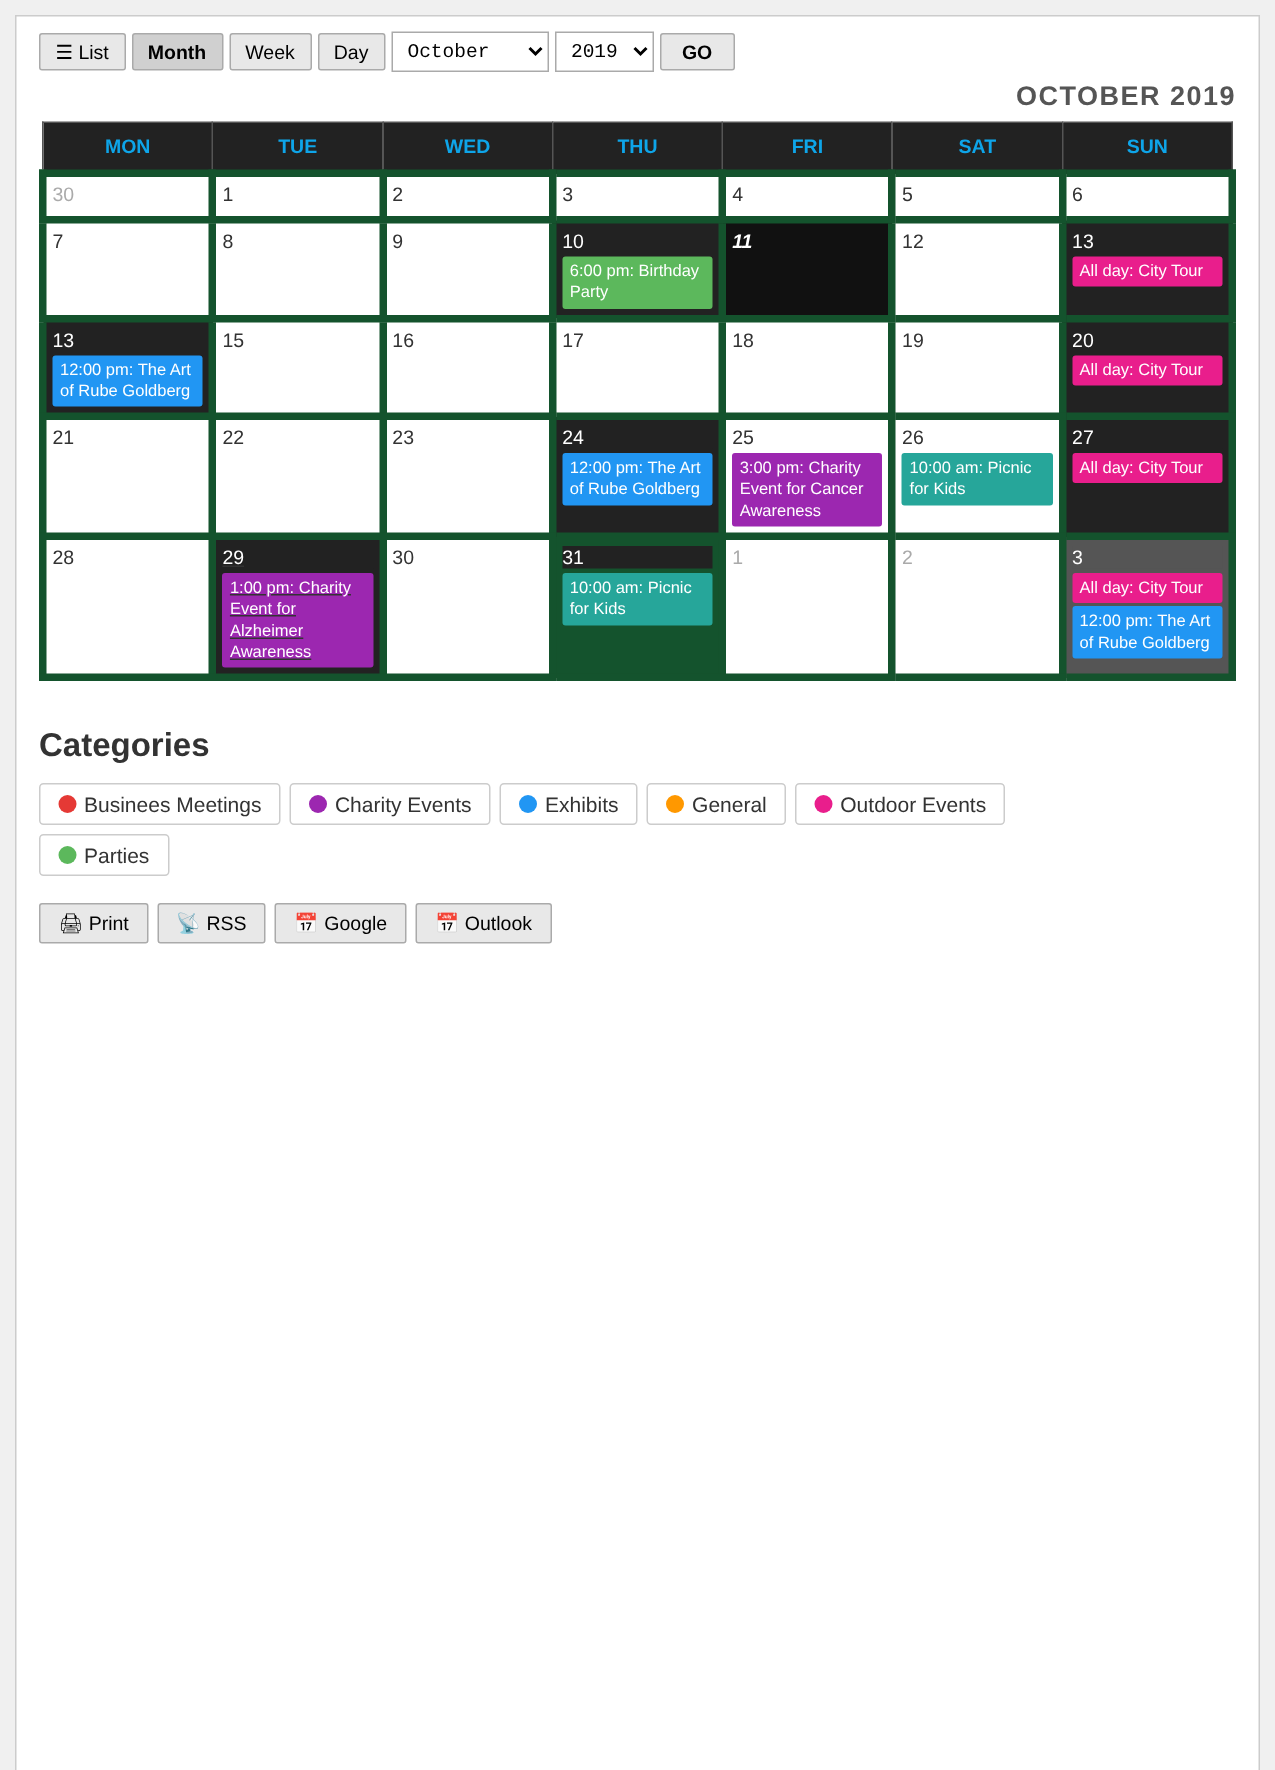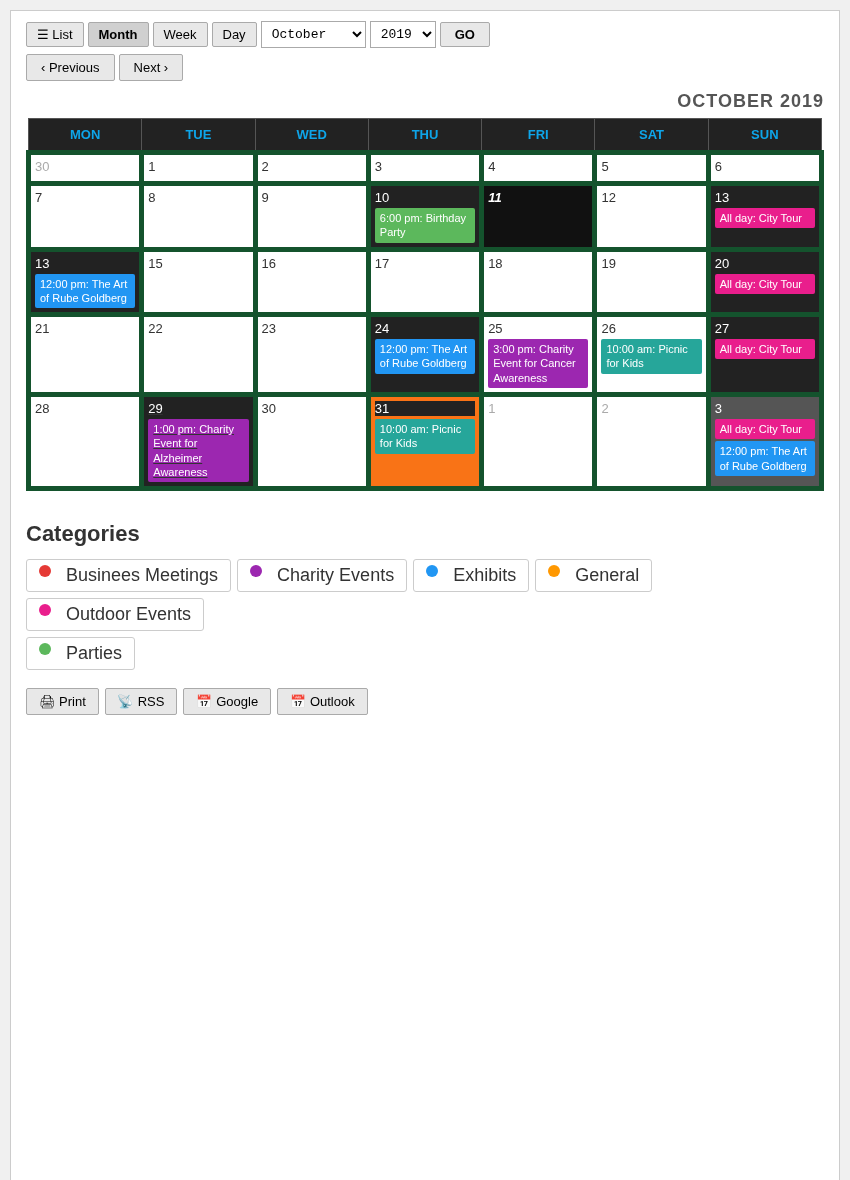--- a/index.html
+++ b/index.html
@@ -31,21 +31,21 @@
     .event.green { background: #5cb85c; }
     .event.pink { background: #e91e8c; }
     .event.blue { background: #2196f3; }
     .event.purple { background: #9c27b0; }
     .event.teal { background: #26a69a; }
 
     
     .categories-section { margin-top: 30px; }
     .categories-title { font-size: 22px; font-weight: bold; color: #333; margin-bottom: 12px; }
     .categories-list { display: flex; flex-wrap: wrap; gap: 6px; margin-bottom: 6px; }
-    .cat-item { display: flex; gap: 15px; border: 1px solid #ccc; padding: 5px 12px; border-radius: 3px; font-size: 18px; background: #fff; cursor: pointer; }
+    .cat-item { display: flex; align-items: center; gap: 5px; border: 1px solid #ccc; padding: 5px 12px; border-radius: 3px; font-size: 14px; background: #fff; cursor: pointer; }
     .cat-dot { width: 12px; height: 12px; border-radius: 50%; display: inline-block; }
     .cat-dot.red { background: #e53935; }
     .cat-dot.purple { background: #9c27b0; }
     .cat-dot.blue { background: #2196f3; }
     .cat-dot.orange { background: #ff9800; }
     .cat-dot.pink { background: #e91e8c; }
     .cat-dot.green { background: #5cb85c; }
 
     
     .footer-links { margin-top: 18px; display: flex; gap: 6px; }
@@ -66,24 +66,20 @@
       <option>April</option><option>May</option><option>June</option>
       <option>July</option><option>August</option><option>September</option>
       <option selected="">October</option><option>November</option><option>December</option>
     </select>
     <select class="nav-select">
       <option>2017</option><option>2018</option><option selected="">2019</option><option>2020</option><option>2021</option>
     </select>
     <button class="go-btn">GO</button>
   </div>
 
-  <div class="prev-next">
-    <button class="prev-btn">‹ Previous</button>
-    <button class="next-btn">Next ›</button>
-  </div>
 
   <div class="cal-title">OCTOBER 2019</div>
 
   <table class="calendar">
     <thead>
       <tr>
         <th>MON</th>
         <th>TUE</th>
         <th>WED</th>
         <th>THU</th>
@@ -202,21 +198,21 @@
         <td>
             <span class="day-num">28</span>
           </td>
         <td style="background:#222;text-decoration:underline;">
           <span class="day-num" style="color:#fff; background:#222; display:block;">29</span>
           <span class="event purple">1:00 pm: Charity Event for Alzheimer Awareness</span>
         </td>
         <td>
             <span class="day-num">30</span>
           </td>
-        <td style="background:#f97316;">
+        <td style="background:#14532d;">
           <span class="day-num" style="color:#fff; background:#222; display:block;">31</span>
           <span class="event teal">10:00 am: Picnic for Kids</span>
         </td>
         <td>
             <span class="day-num" style="color:#aaa;">1</span>
           </td>
         <td>
             <span class="day-num" style="color:#aaa;">2</span>
           </td>
         <td style="background:#555;">

